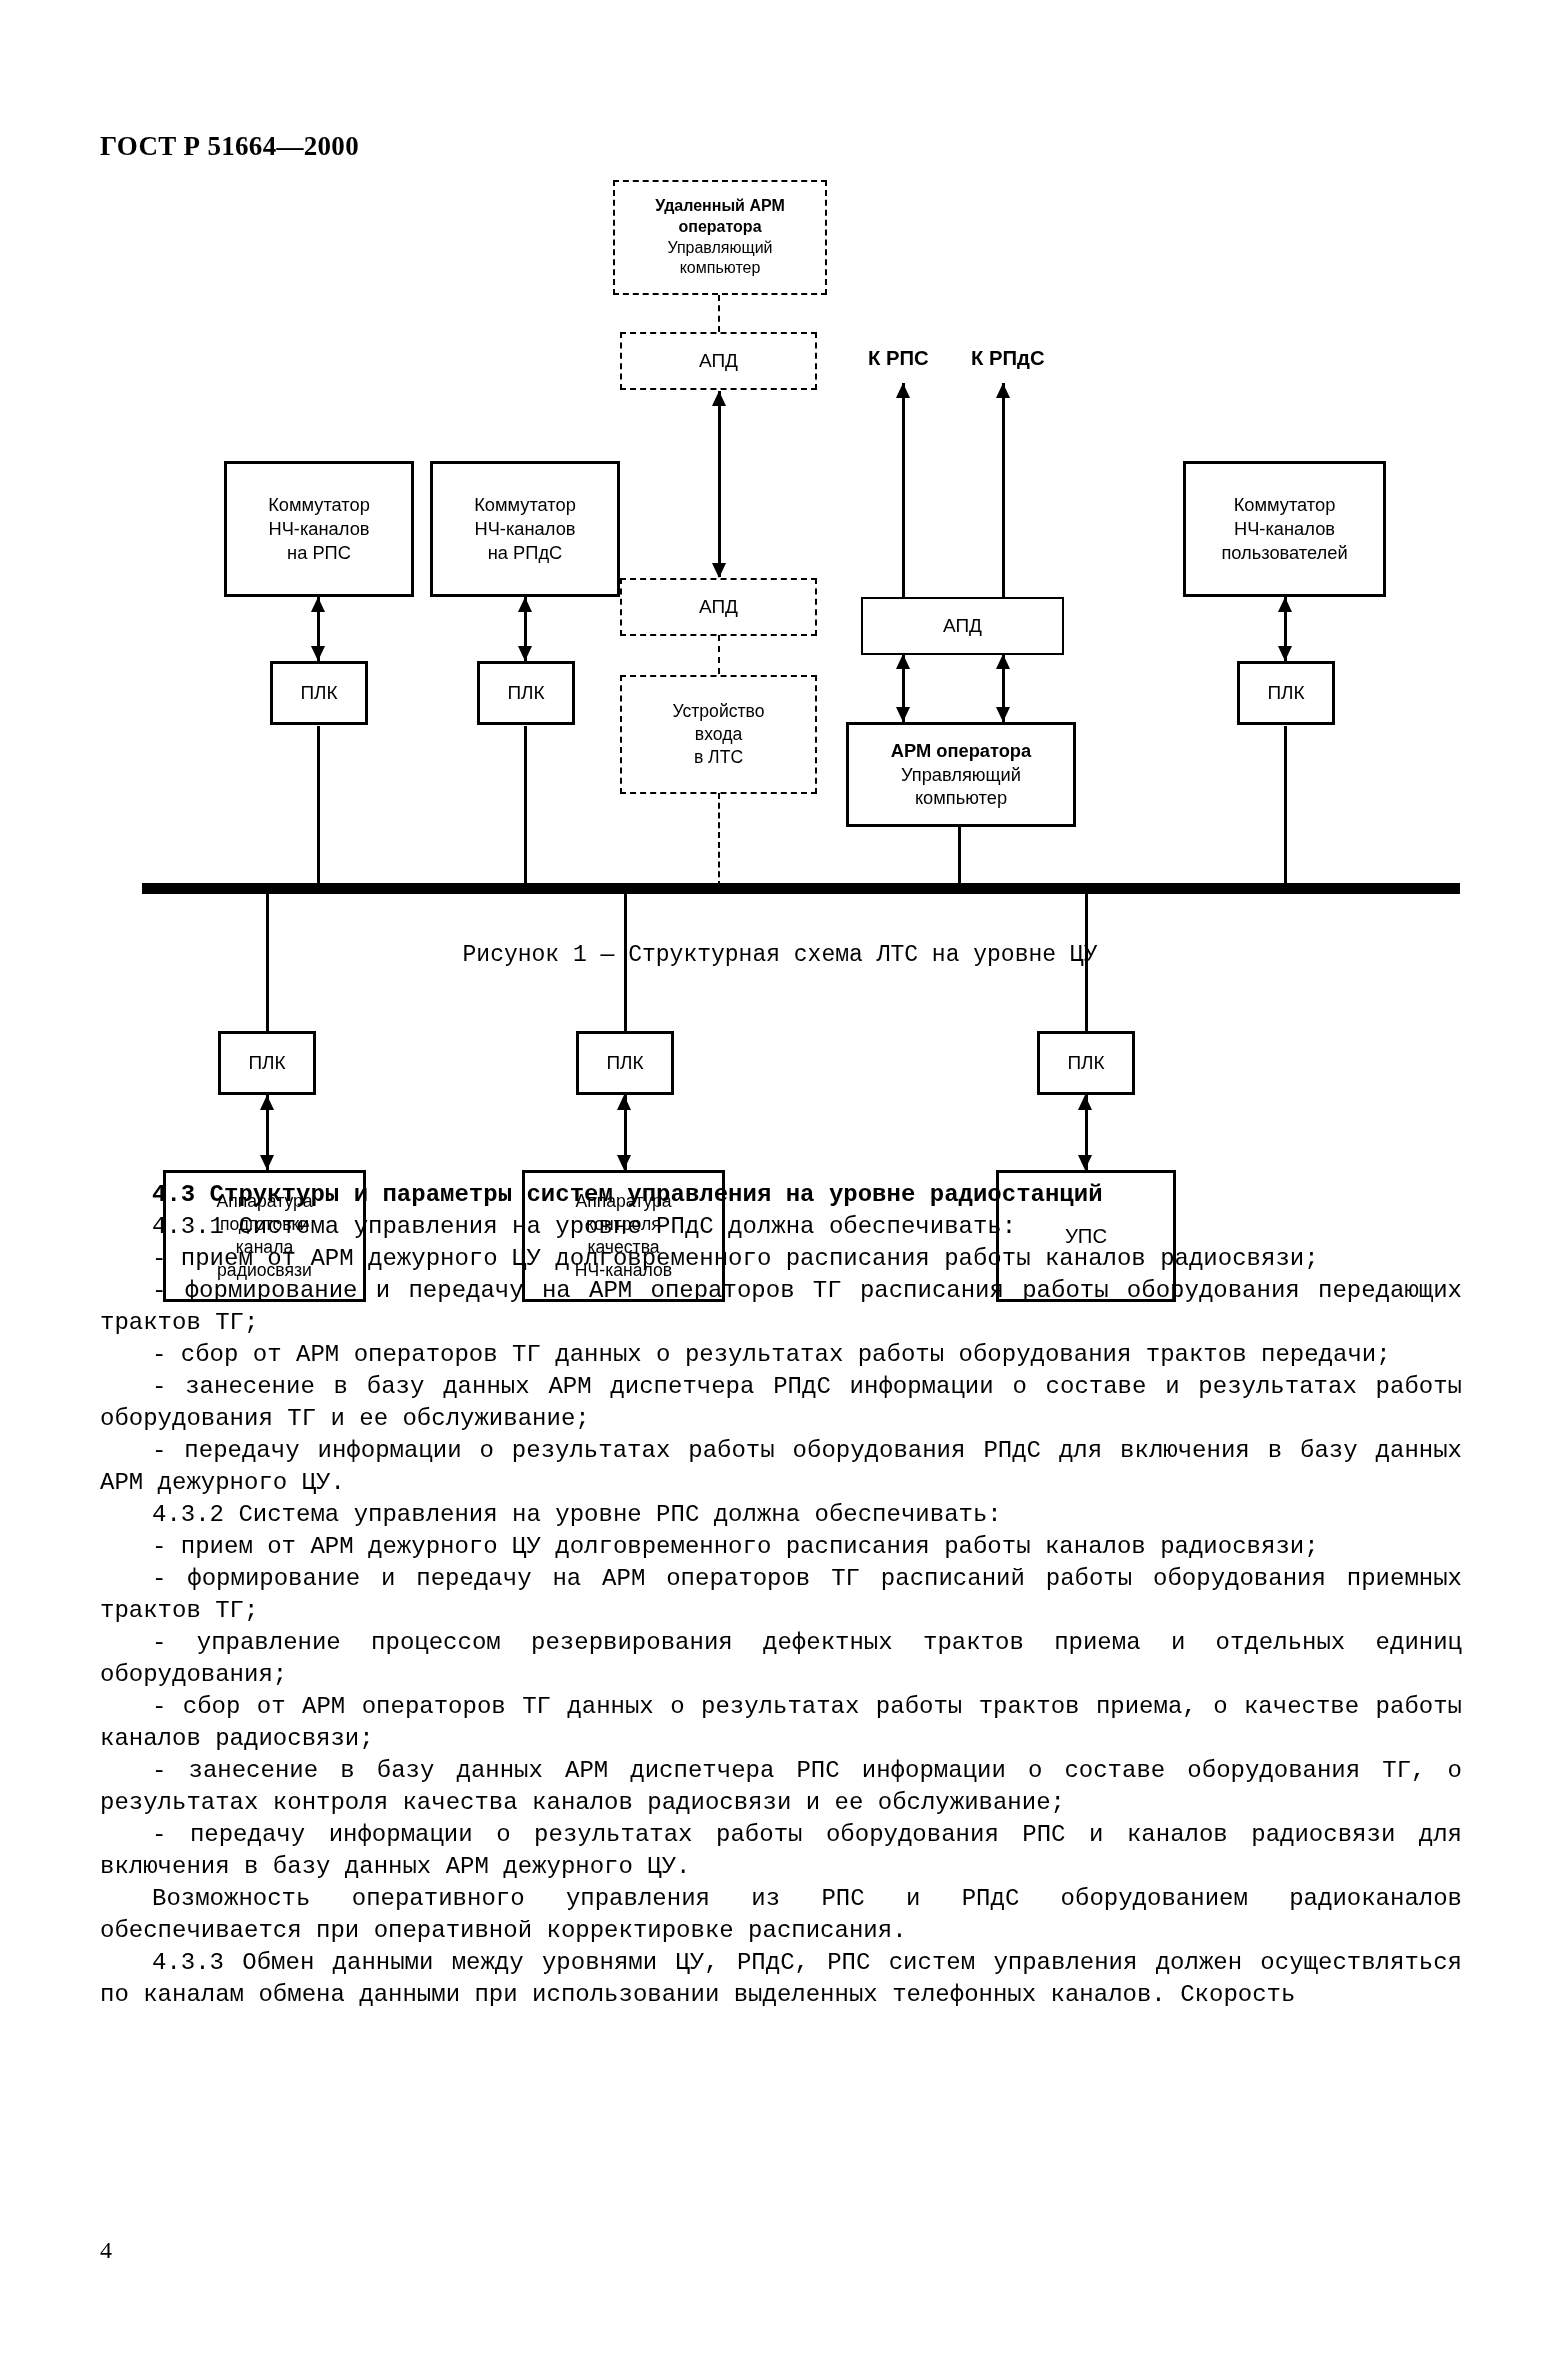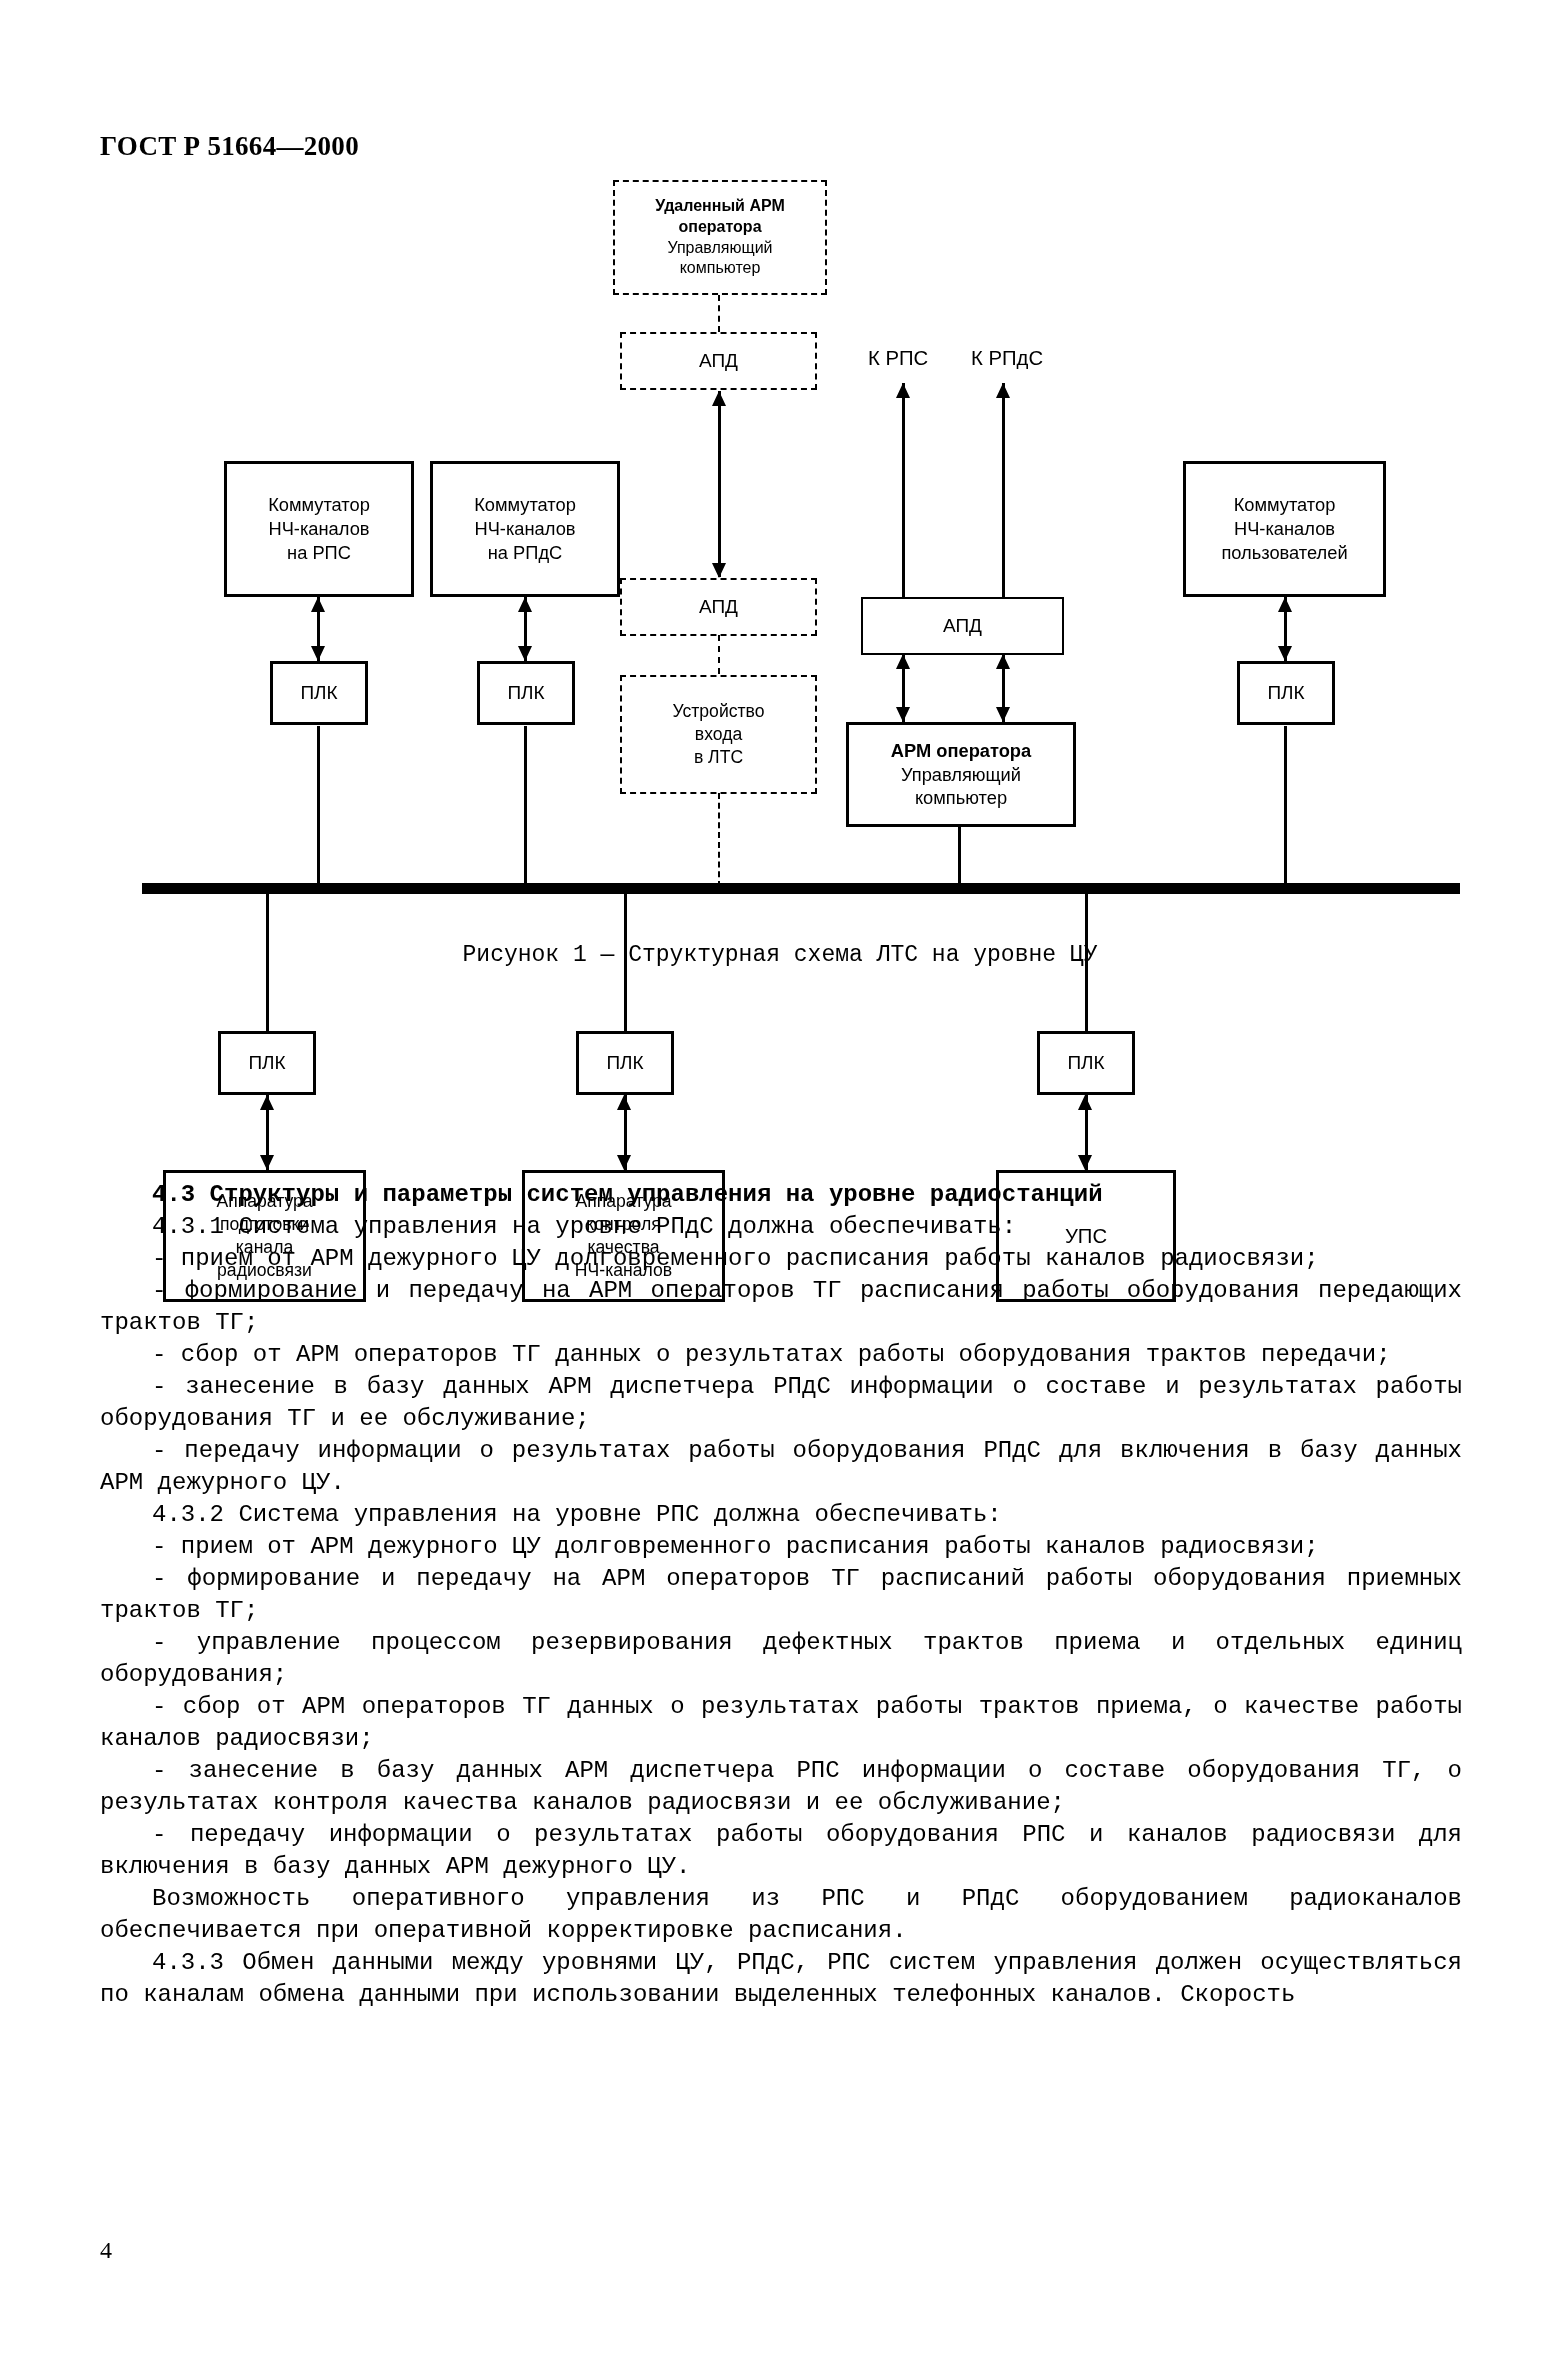--- a/index.html
+++ b/index.html
@@ -52,20 +52,21 @@
   .fig-box.dashed {
     border: 2.7px dashed #000;
   }
   .fig-box .ttl {
     font-weight: bold;
   }
   .fig-label {
     position: absolute;
     font-family: "Liberation Sans", "DejaVu Sans", sans-serif;
     white-space: nowrap;
+    font-weight: bold;
   }
   .bus {
     position: absolute;
     background: #000;
   }
   .conn {
     position: absolute;
     background: #000;
   }
   .conn.dash-v {

